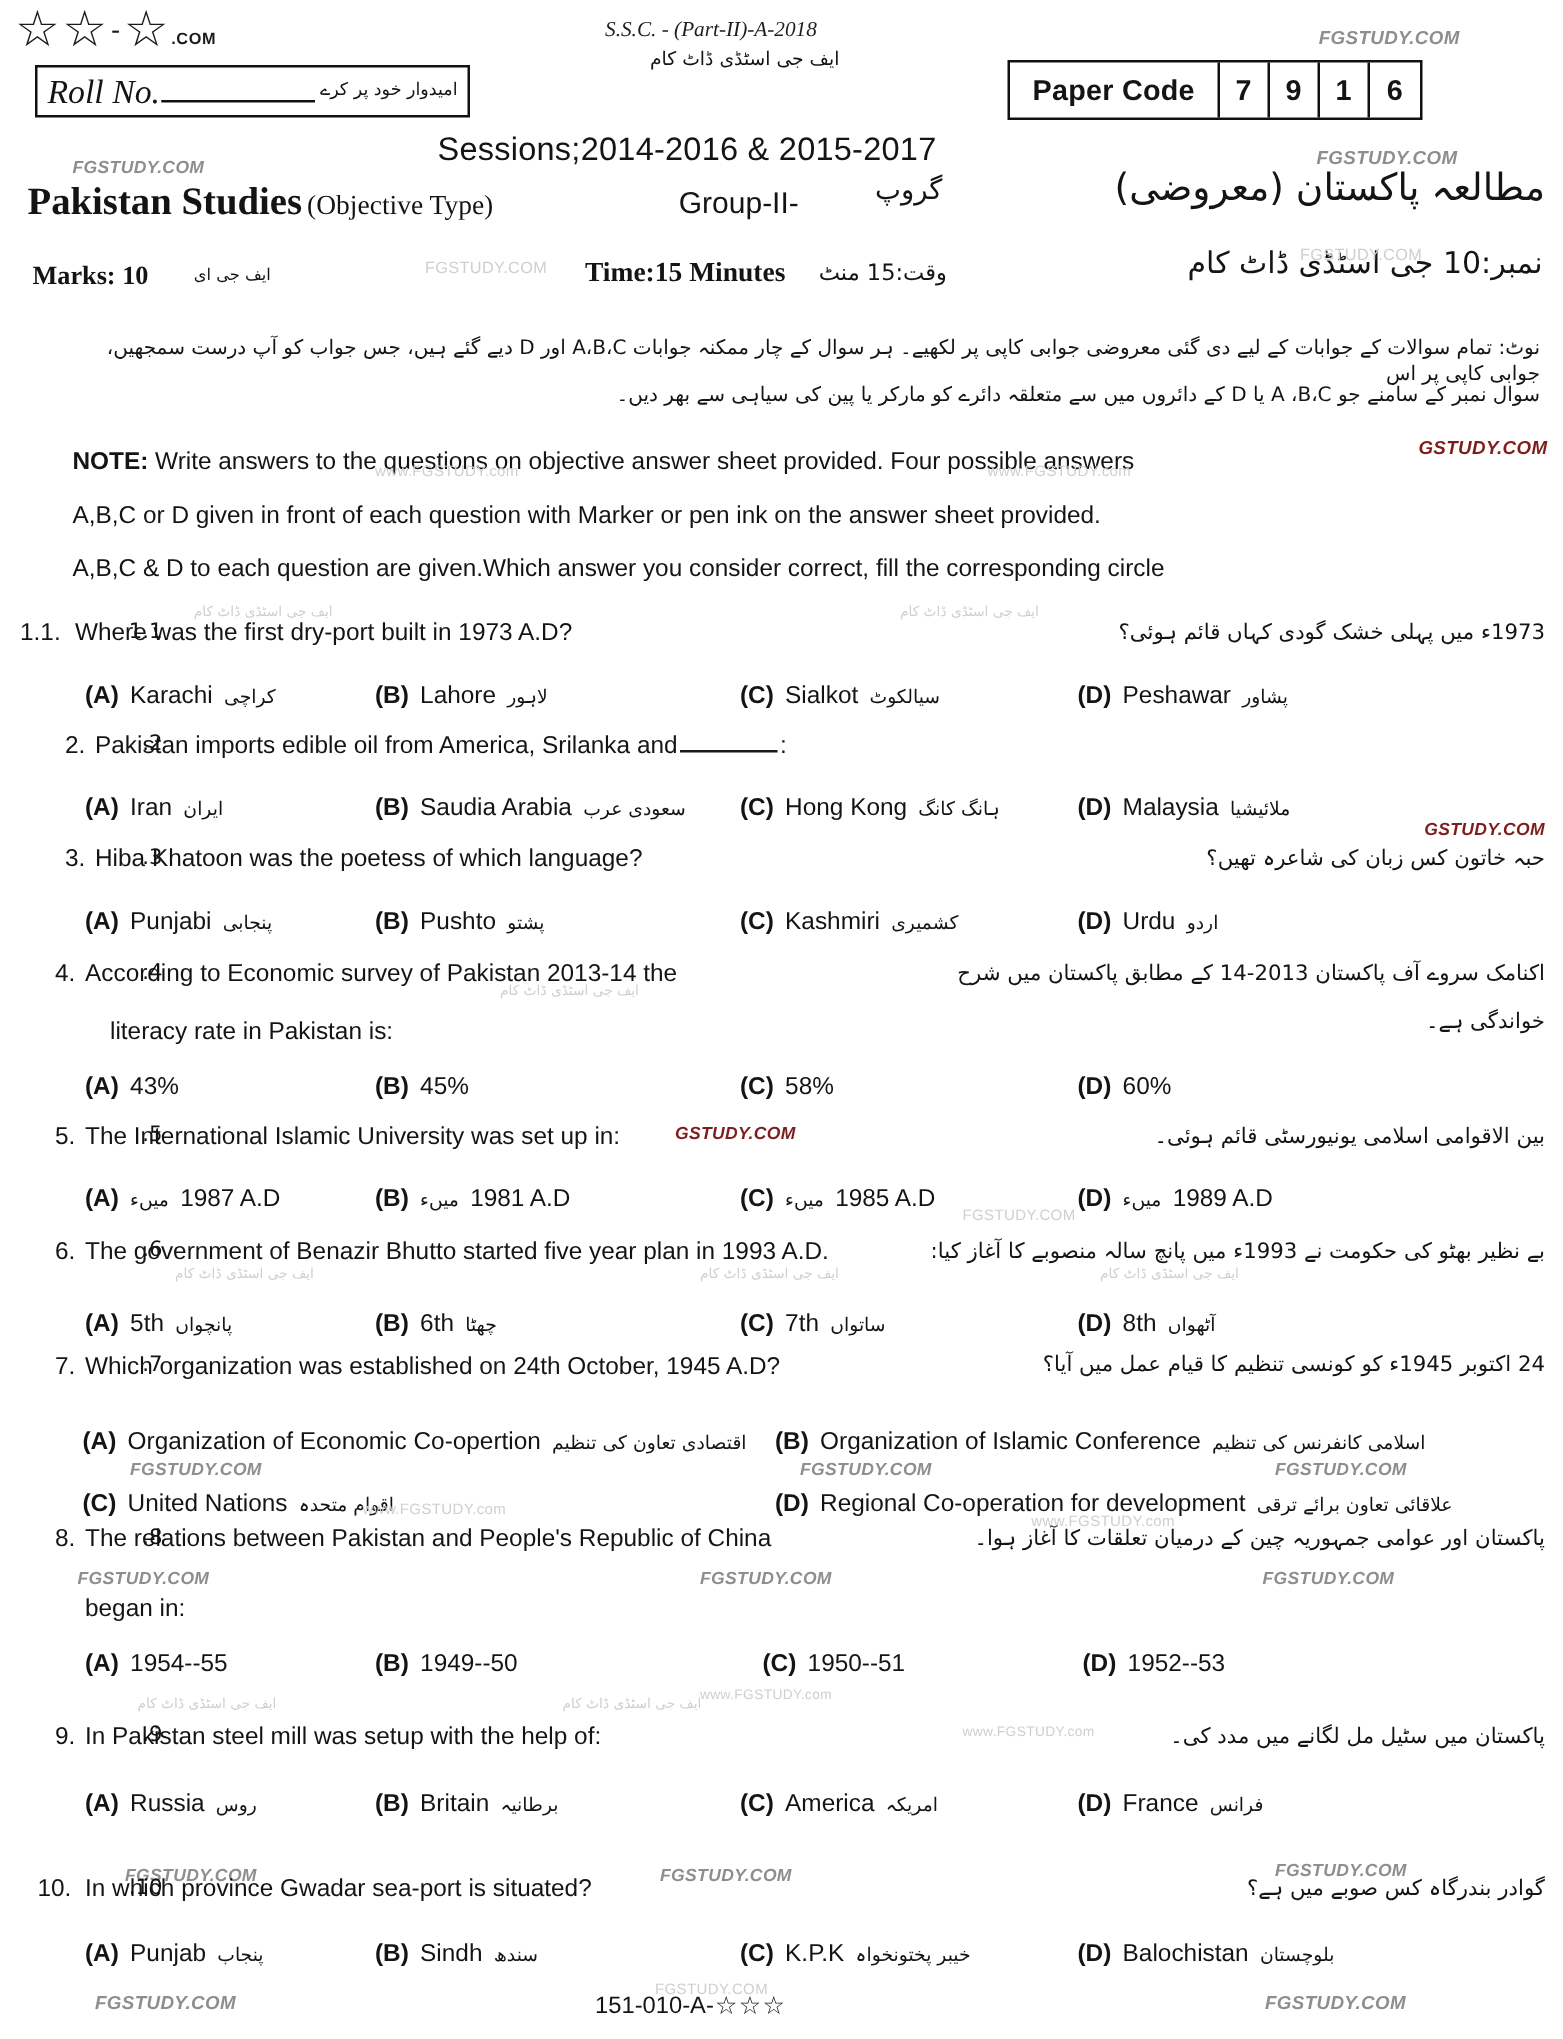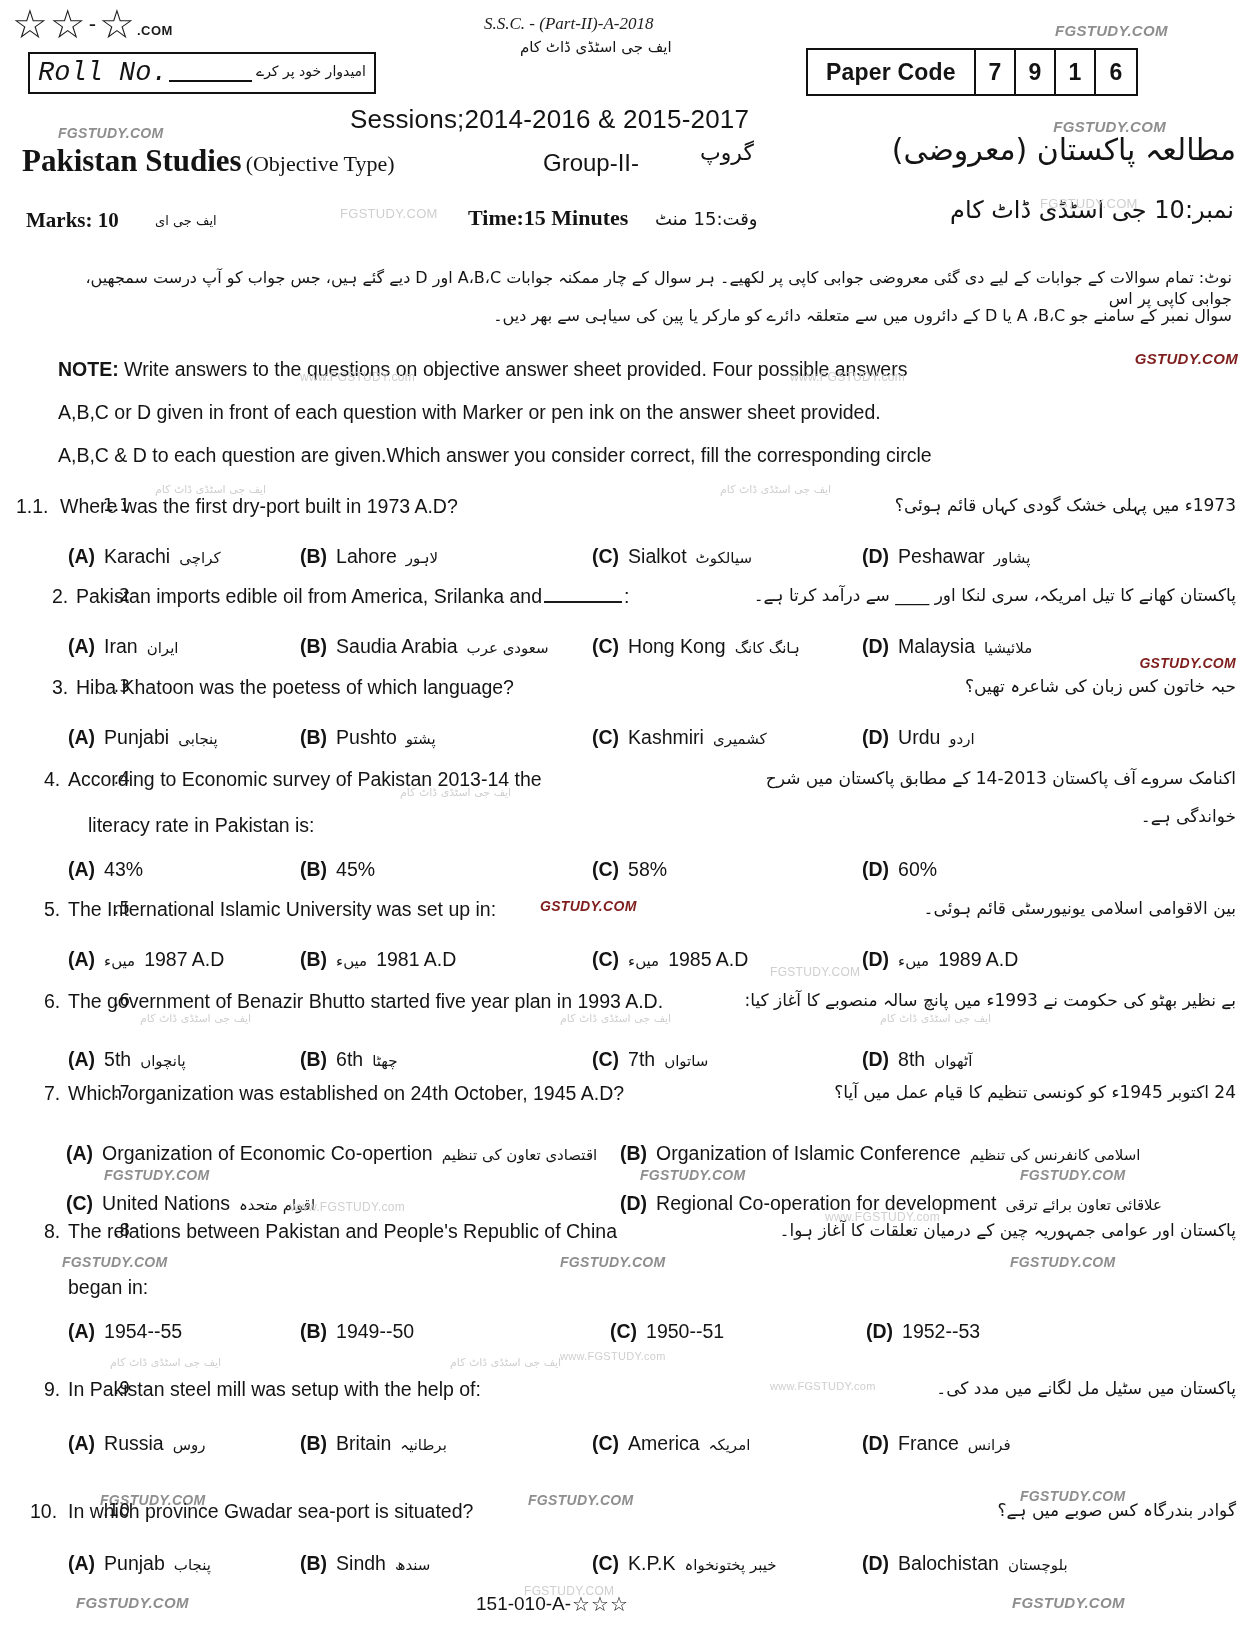--- a/index.html
+++ b/index.html
@@ -53,21 +53,21 @@
 
   .rollno-box {
     position: absolute; left: 28px; top: 52px;
     width: 348px; height: 42px;
     border: 2px solid #111;
     display: flex; align-items: center;
     padding: 0 8px;
     overflow: hidden;
   }
   .rollno-label {
-    font-family: Liberation Mono, monospace;
+    font-family: Liberation Serif, serif;
     font-size: 27px; font-style: italic; font-weight: 400;
     white-space: nowrap;
   }
   .rollno-line {
     flex: 1;
     border-bottom: 2px solid #111;
     height: 20px; margin: 0 4px 2px 1px;
   }
   .rollno-urdu {
     font-size: 14px; direction: rtl;
@@ -341,21 +341,20 @@
           <span class="txt">Peshawar</span>
           <span class="ur">پشاور</span>
         </div>
     </div>
   </div>
 
   <div class="q" style="top:585px;">
     <div class="q-row">
       <span class="q-num-en" style="left:52px;">2.</span>
       <span class="q-text-en" style="left:76px;text-align:center;"><span>Pakistan imports edible oil from America, Srilanka and</span><span class="blank-underline"></span><span>:</span></span>
-      <span class="q-ur">پاکستان کھانے کا تیل امریکہ، سری لنکا اور ____ سے درآمد کرتا ہے۔</span>
       <span class="q-ur2" style="right:1120px;">2.</span>
     </div>
     <div class="opts" style="margin-top:12px;">
       <div class="opt a">
           <span class="lab">(A)</span>
           <span class="txt">Iran</span>
           <span class="ur">ایران</span>
         </div>
       <div class="opt b">
           <span class="lab">(B)</span>

